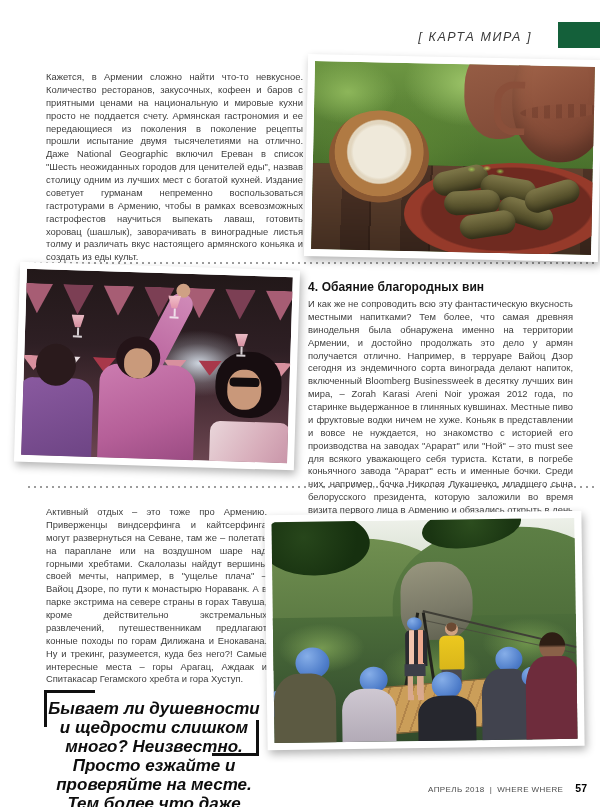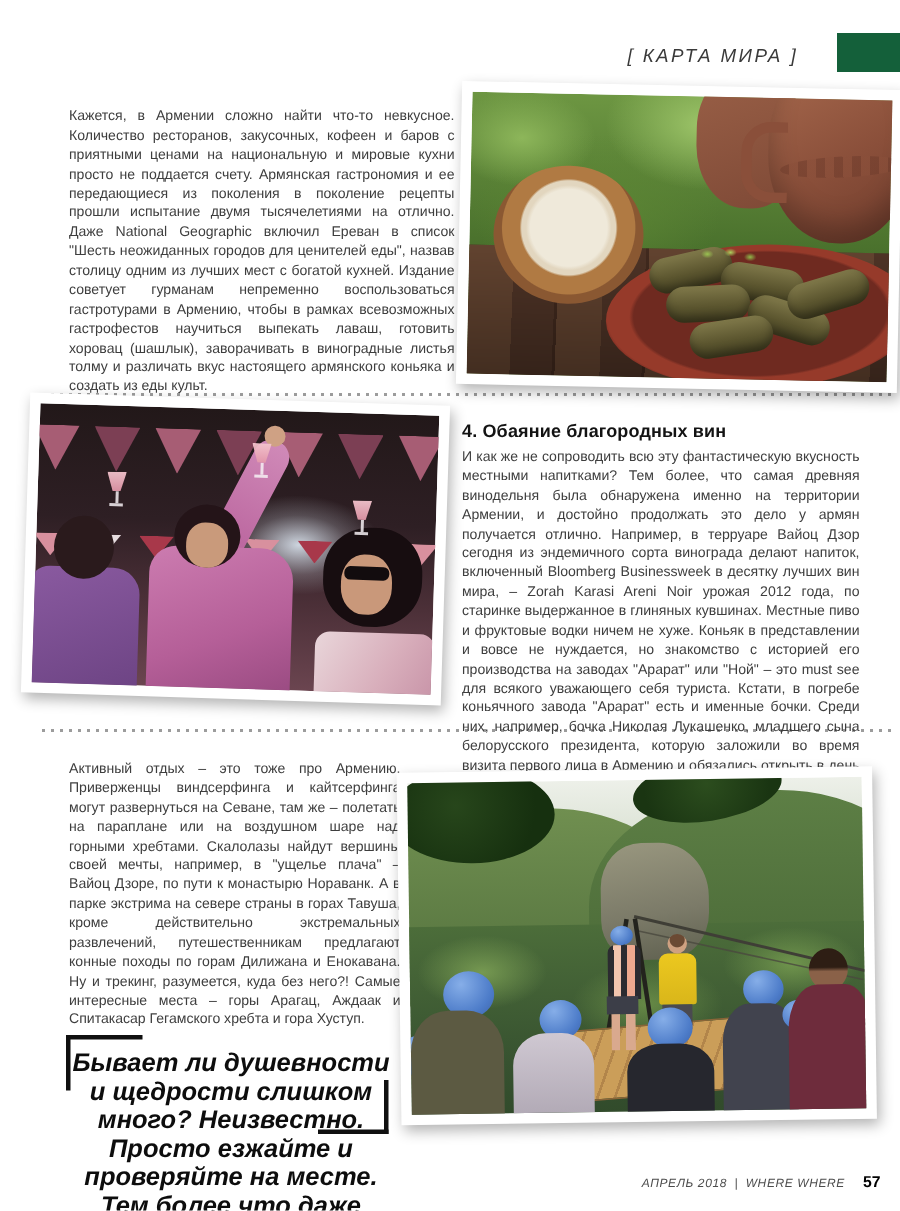--- a/index.html
+++ b/index.html
@@ -147,21 +147,21 @@
   .c5b{left:252px;top:138px;width:54px;height:84px;border-radius:36% 30% 0 0;background:#6e2c3c;}
   
   .quote-text{position:absolute;left:48px;top:699px;width:212px;text-align:center;
     font-size:17px;line-height:1.12;font-weight:bold;font-style:italic;color:#0d0d0d;}
   .br-tl{position:absolute;left:44px;top:690px;width:48px;height:34px;
     border-left:3px solid #101010;border-top:3px solid #101010;}
   .br-br{position:absolute;left:212px;top:720px;width:44px;height:33px;
     border-right:3px solid #101010;border-bottom:3px solid #101010;}
   
   .footer{position:absolute;right:13px;top:782px;display:flex;align-items:baseline;gap:5px;}
-  .footer .meta{font-size:8px;letter-spacing:.4px;color:#4c4c4c;font-style:italic;}
+  .footer .meta{font-size:8px;letter-spacing:.4px;color:#4c4c4c;}
   .footer .pageno{font-size:10.5px;font-weight:bold;color:#000;margin-left:7px;}
 </style>
 </head>
 <body>
 
 <div class="tag">[ КАРТА МИРА ]</div>
 <div class="greenbox"></div>
 
 <section class="s3">
   <p>Кажется, в Армении сложно найти что-то невкусное. Количество ресторанов, закусочных, кофеен и баров с приятными ценами на национальную и мировые кухни просто не поддается счету. Армянская гастрономия и ее передающиеся из поколения в поколение рецепты прошли испытание двумя тысячелетиями на отлично. Даже National Geographic включил Ереван в список "Шесть неожиданных городов для ценителей еды", назвав столицу одним из лучших мест с богатой кухней. Издание советует гурманам непременно воспользоваться гастротурами в Армению, чтобы в рамках всевозможных гастрофестов научиться выпекать лаваш, готовить хоровац (шашлык), заворачивать в виноградные листья толму и различать вкус настоящего армянского коньяка и создать из еды культ.</p>

